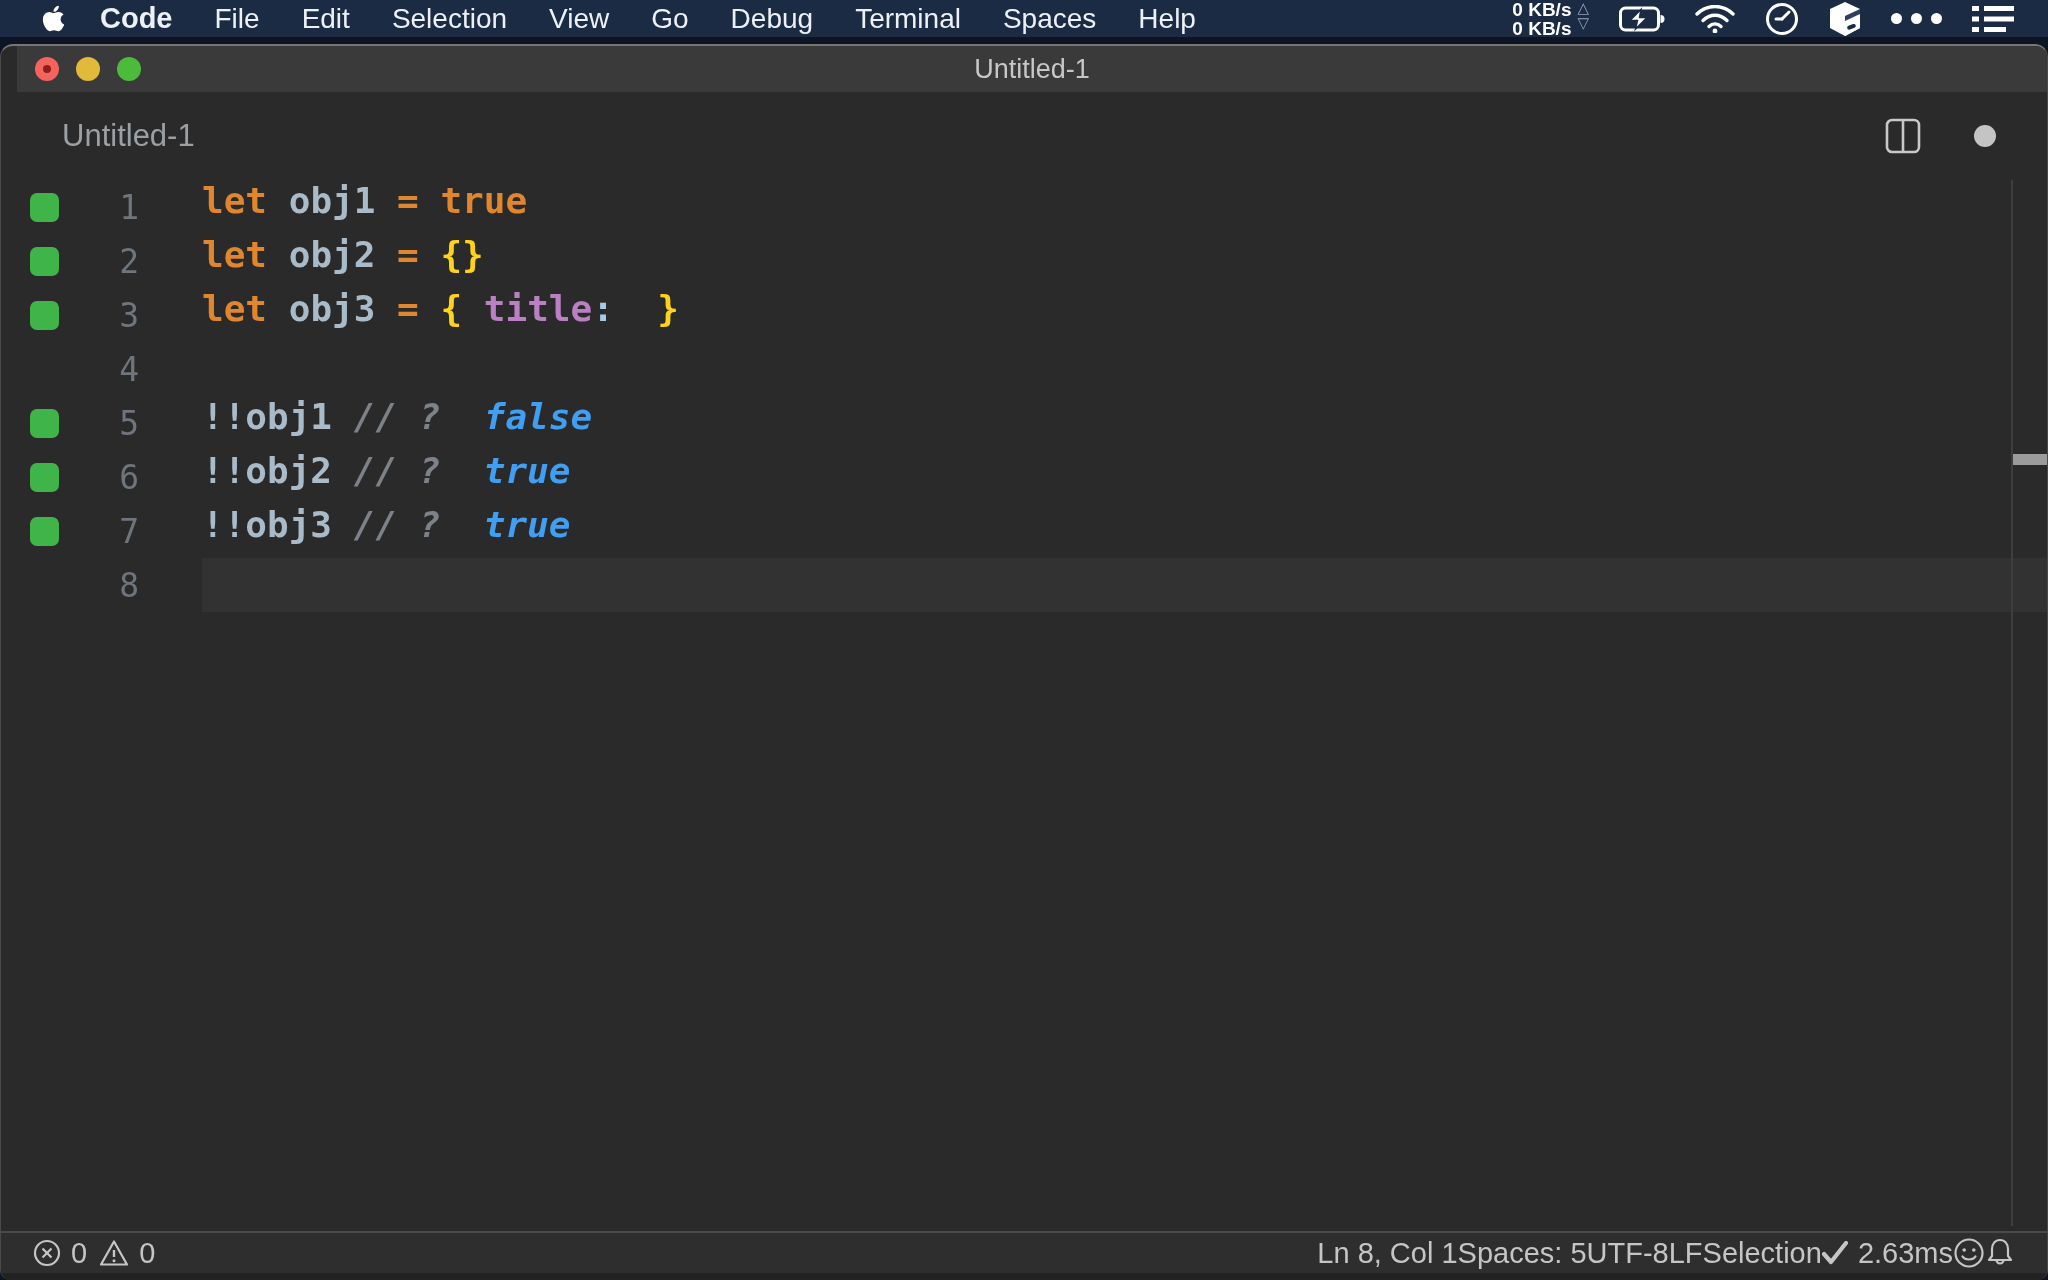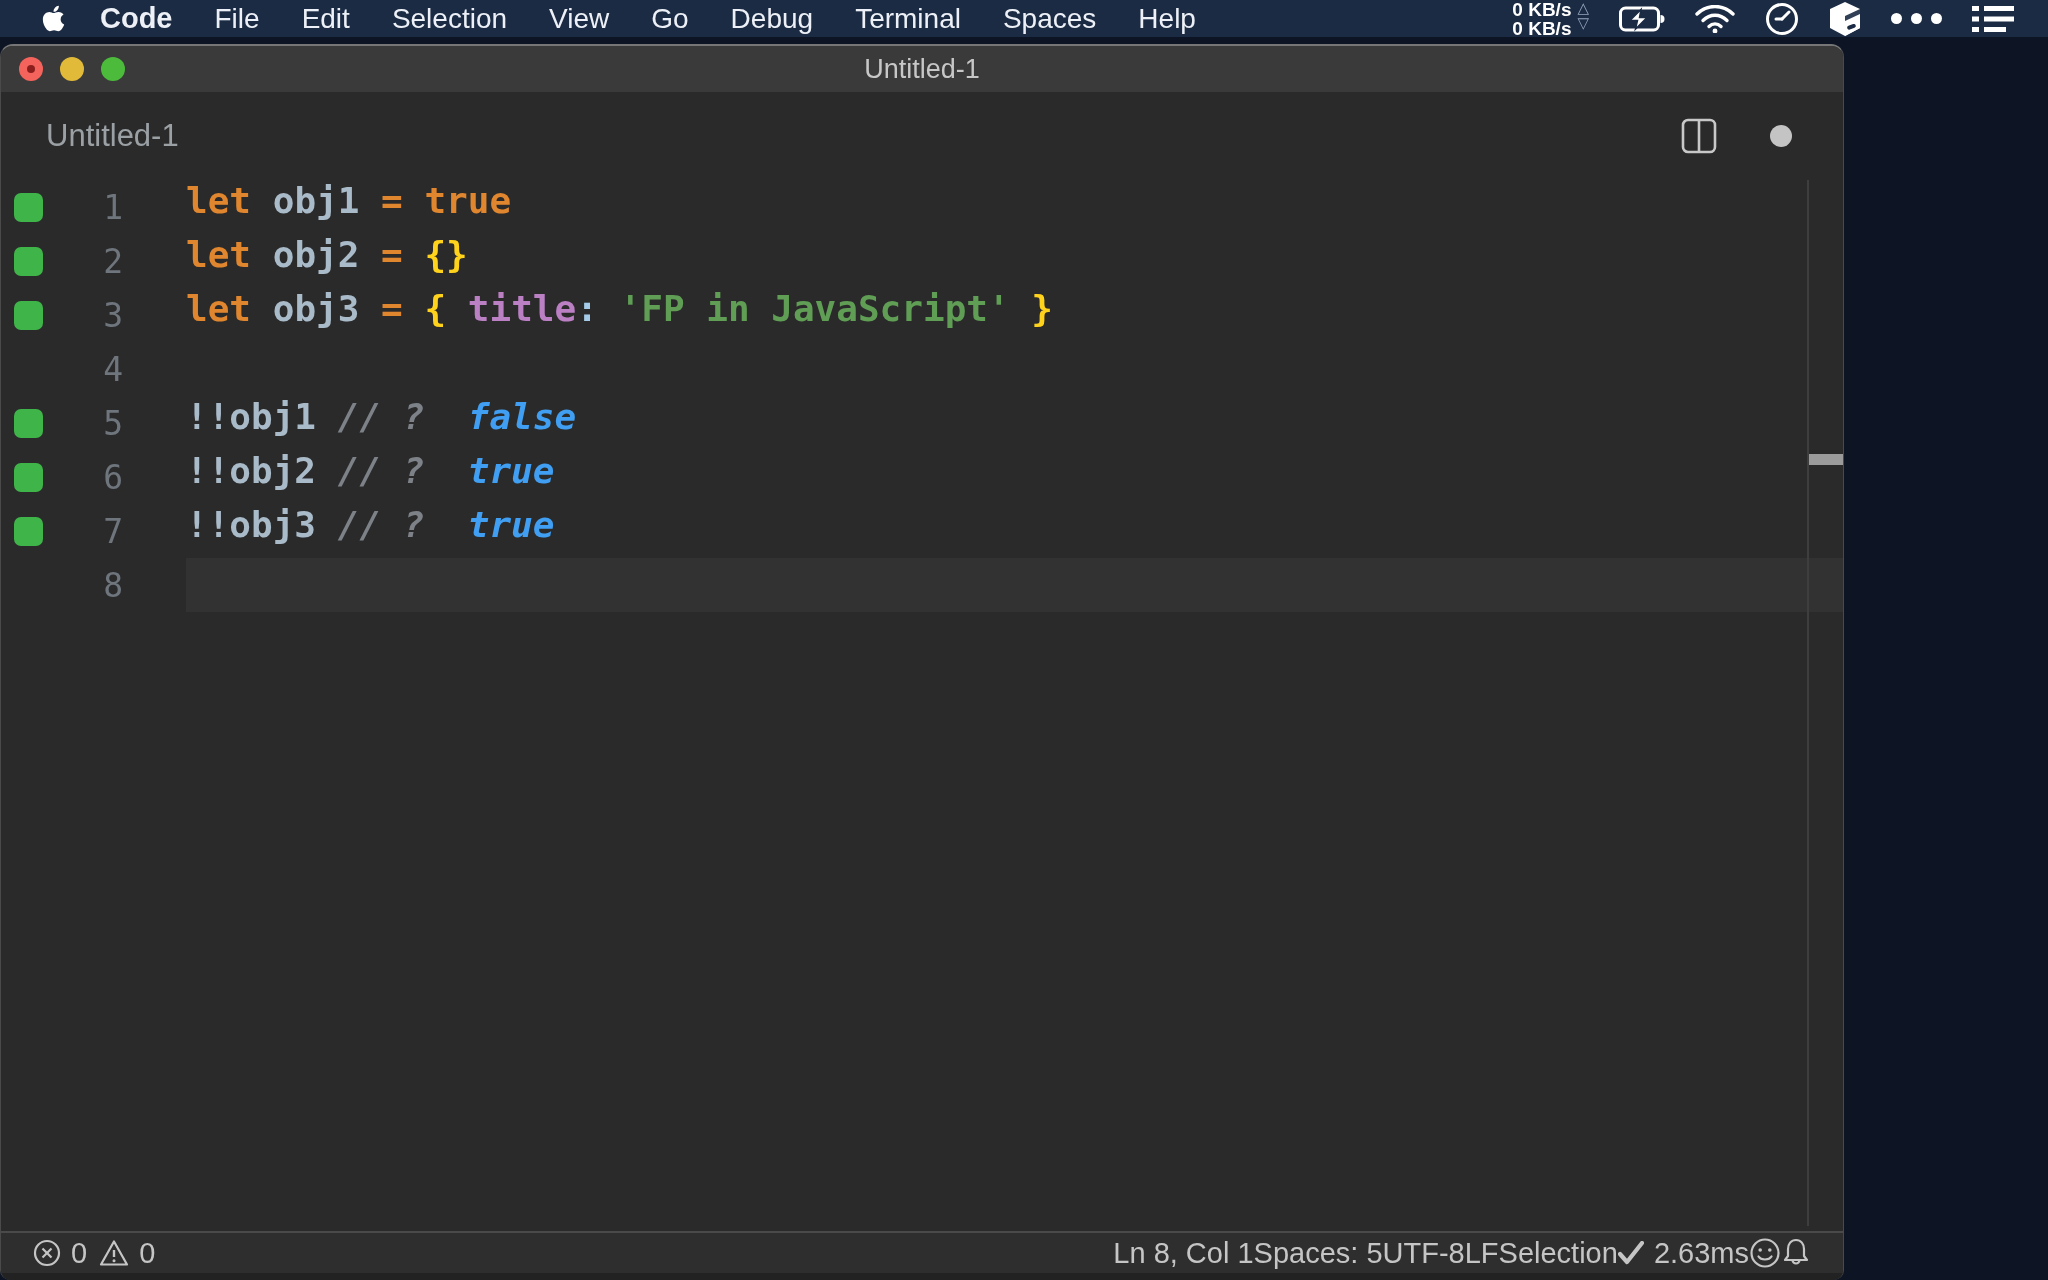--- a/index.html
+++ b/index.html
@@ -25,27 +25,28 @@
   .menu-right { margin-left:auto; display:flex; align-items:center; gap:30px; padding-right:6px; }
   .net-block { display:flex; gap:6px; }
   .net-text { text-align:right; font-size:19px; font-weight:bold; line-height:19px; color:#ffffff; }
   .net-arrows { display:flex; flex-direction:column; font-size:15px; line-height:15px; color:#93a5bd; }
   .mb-icon { display:flex; align-items:center; }
   .dots-icon { display:flex; gap:9px; align-items:center; }
   .dots-icon i { width:11px; height:11px; border-radius:50%; background:#fff; }
 
   
   .window {
-    position:absolute; top:44px; left:0; width:1844px; height:1236px;
+    position:absolute; top:44px; left:0; width:2048px; height:1236px;
     background:var(--c-editorBg,#2a2a2a);
     border-radius:13px 13px 10px 10px;
     border-top:2px solid #767676;
     border-left:1px solid #4a4a4a;
     border-right:1px solid #4a4a4a;
     overflow:hidden;
+    padding-left:16px;
   }
 
   .titlebar {
     height:46px; background:var(--c-titlebarBg,#3a3a3b);
     position:relative; display:flex; align-items:center; justify-content:center;
   }
   .traffic { position:absolute; left:18px; top:11px; display:flex; gap:17px; }
   .traffic .light { width:24px; height:24px; border-radius:50%; position:relative; }
   .light.red { background:var(--c-trafficRed,#f4645c); }
   .light.red .dot { position:absolute; left:8px; top:8px; width:8px; height:8px; border-radius:50%; background:#8c1f1d; }
@@ -235,21 +236,21 @@
       <span class="g-num">2</span>
       <span class="code-text">
         <span class="tok-keyword">let </span><span class="tok-variable">obj2 </span><span class="tok-keyword">= </span><span class="tok-brace">{}</span>
       </span>
     </div>
 
     <div class="code-line">
       <span class="g-cov"><span class="cov-square"></span></span>
       <span class="g-num">3</span>
       <span class="code-text">
-        <span class="tok-keyword">let </span><span class="tok-variable">obj3 </span><span class="tok-keyword">= </span><span class="tok-brace">{ </span><span class="tok-property">title</span><span class="tok-punctuation">: </span><span class="tok-string">'FP in JavaScript'</span><span class="tok-brace"> }</span>
+        <span class="tok-keyword">let </span><span class="tok-variable">obj3 </span><span class="tok-keyword">= </span><span class="tok-brace">{ </span><span class="tok-property">title</span><span class="tok-punctuation">: </span><span class="tok-brace"> }</span>
       </span>
     </div>
 
     <div class="code-line">
       <span class="g-cov"><span class="cov-square" style="visibility: hidden;"></span></span>
       <span class="g-num">4</span>
       <span class="code-text"></span>
     </div>
 
     <div class="code-line">

